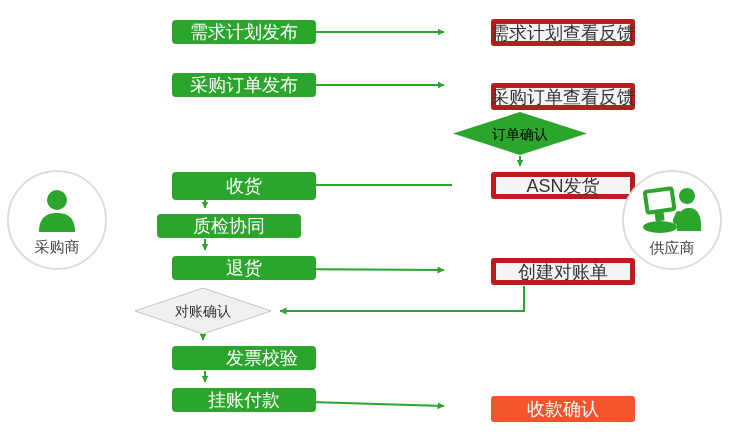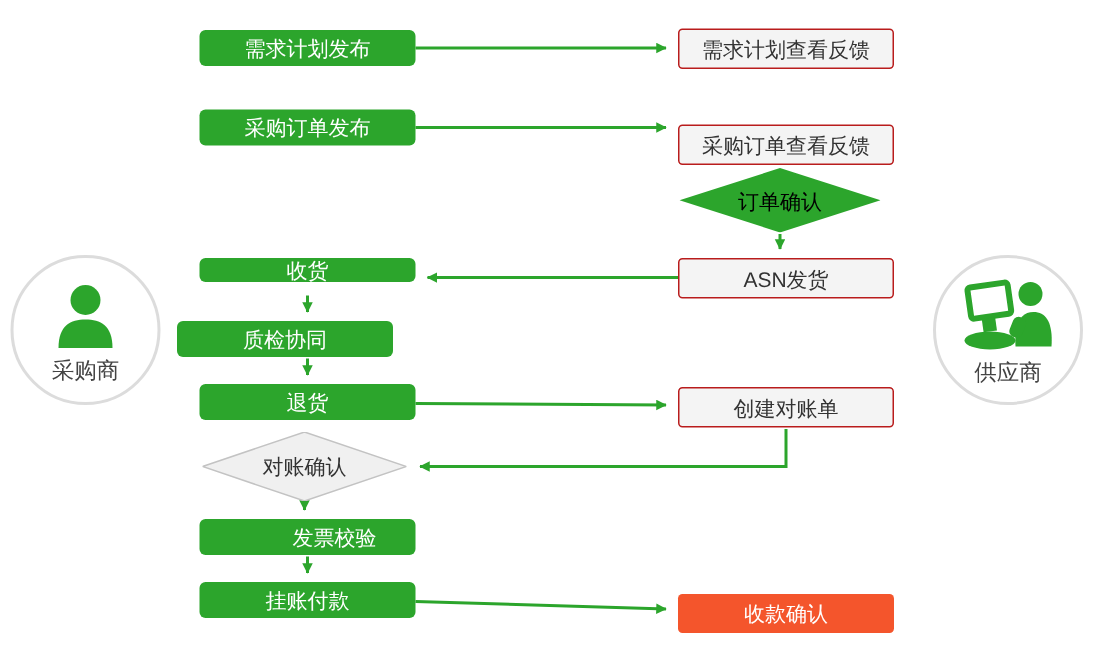--- a/index.html
+++ b/index.html
@@ -1,41 +1,41 @@
 <!DOCTYPE html>
 <html><head>
 <meta charset="utf-8">
 <style>
   html,body{margin:0;padding:0;background:#ffffff;font-family:"Liberation Sans","DejaVu Sans",sans-serif;}
   .stage{position:relative;width:731px;height:436px;background:#ffffff;overflow:hidden;}
 
   .node{position:absolute;display:flex;align-items:center;justify-content:center;
-        box-sizing:border-box;font-size:14px;line-height:1;white-space:nowrap;}
+        box-sizing:border-box;font-size:18px;line-height:1;white-space:nowrap;margin-left:39px;}
   .green-box{background:#2ca52c;color:#ffffff;border-radius:4px;}
-  .white-box{background:#f4f4f4;color:#333333;border:1px solid #b91c1c;border-radius:3px;}
+  .white-box{background:#f4f4f4;color:#333333;border:5px solid #b91c1c;border-radius:3px;}
   .red-box{background:#f4552c;color:#ffffff;border-radius:3px;}
 
   .diamond{position:absolute;}
   .diamond svg{position:absolute;left:0;top:0;}
   .diamond .lbl{position:absolute;inset:0;display:flex;align-items:center;justify-content:center;
                 font-size:14px;line-height:1;white-space:nowrap;}
   .diamond-green .lbl{color:#000000;}
   .diamond-white .lbl{color:#333333;}
 
   .actor{position:absolute;width:100px;height:100px;border:2px solid #dcdcdc;border-radius:50%;
          background:#ffffff;box-sizing:border-box;display:flex;flex-direction:column;
          align-items:center;justify-content:center;}
   .actor .actor-label{font-size:15px;color:#444444;margin-top:1px;line-height:1;}
 
   .edge-layer{position:absolute;left:0;top:0;width:731px;height:436px;pointer-events:none;}
 
   
   #n-demand-pub {left:133px;top:20px;width:144px;height:24px;}
   #n-po-pub     {left:133px;top:73px;width:144px;height:24px;}
-  #n-receive    {left:133px;top:172px;width:144px;height:16px;}
+  #n-receive    {left:133px;top:172px;width:144px;height:28px;}
   #n-quality    {left:118px;top:214px;width:144px;height:24px;}
   #n-return     {left:133px;top:256px;width:144px;height:24px;}
   #n-invoice    {left:133px;top:346px;width:144px;height:24px;padding-left:36px;}
   #n-payment    {left:133px;top:388px;width:144px;height:24px;}
 
   #n-demand-fb  {left:452px;top:19px;width:144px;height:27px;}
   #n-po-fb      {left:452px;top:83px;width:144px;height:27px;}
   #n-asn        {left:452px;top:172px;width:144px;height:27px;}
   #n-statement  {left:452px;top:258px;width:144px;height:27px;}
   #n-receipt    {left:452px;top:396px;width:144px;height:26px;}

